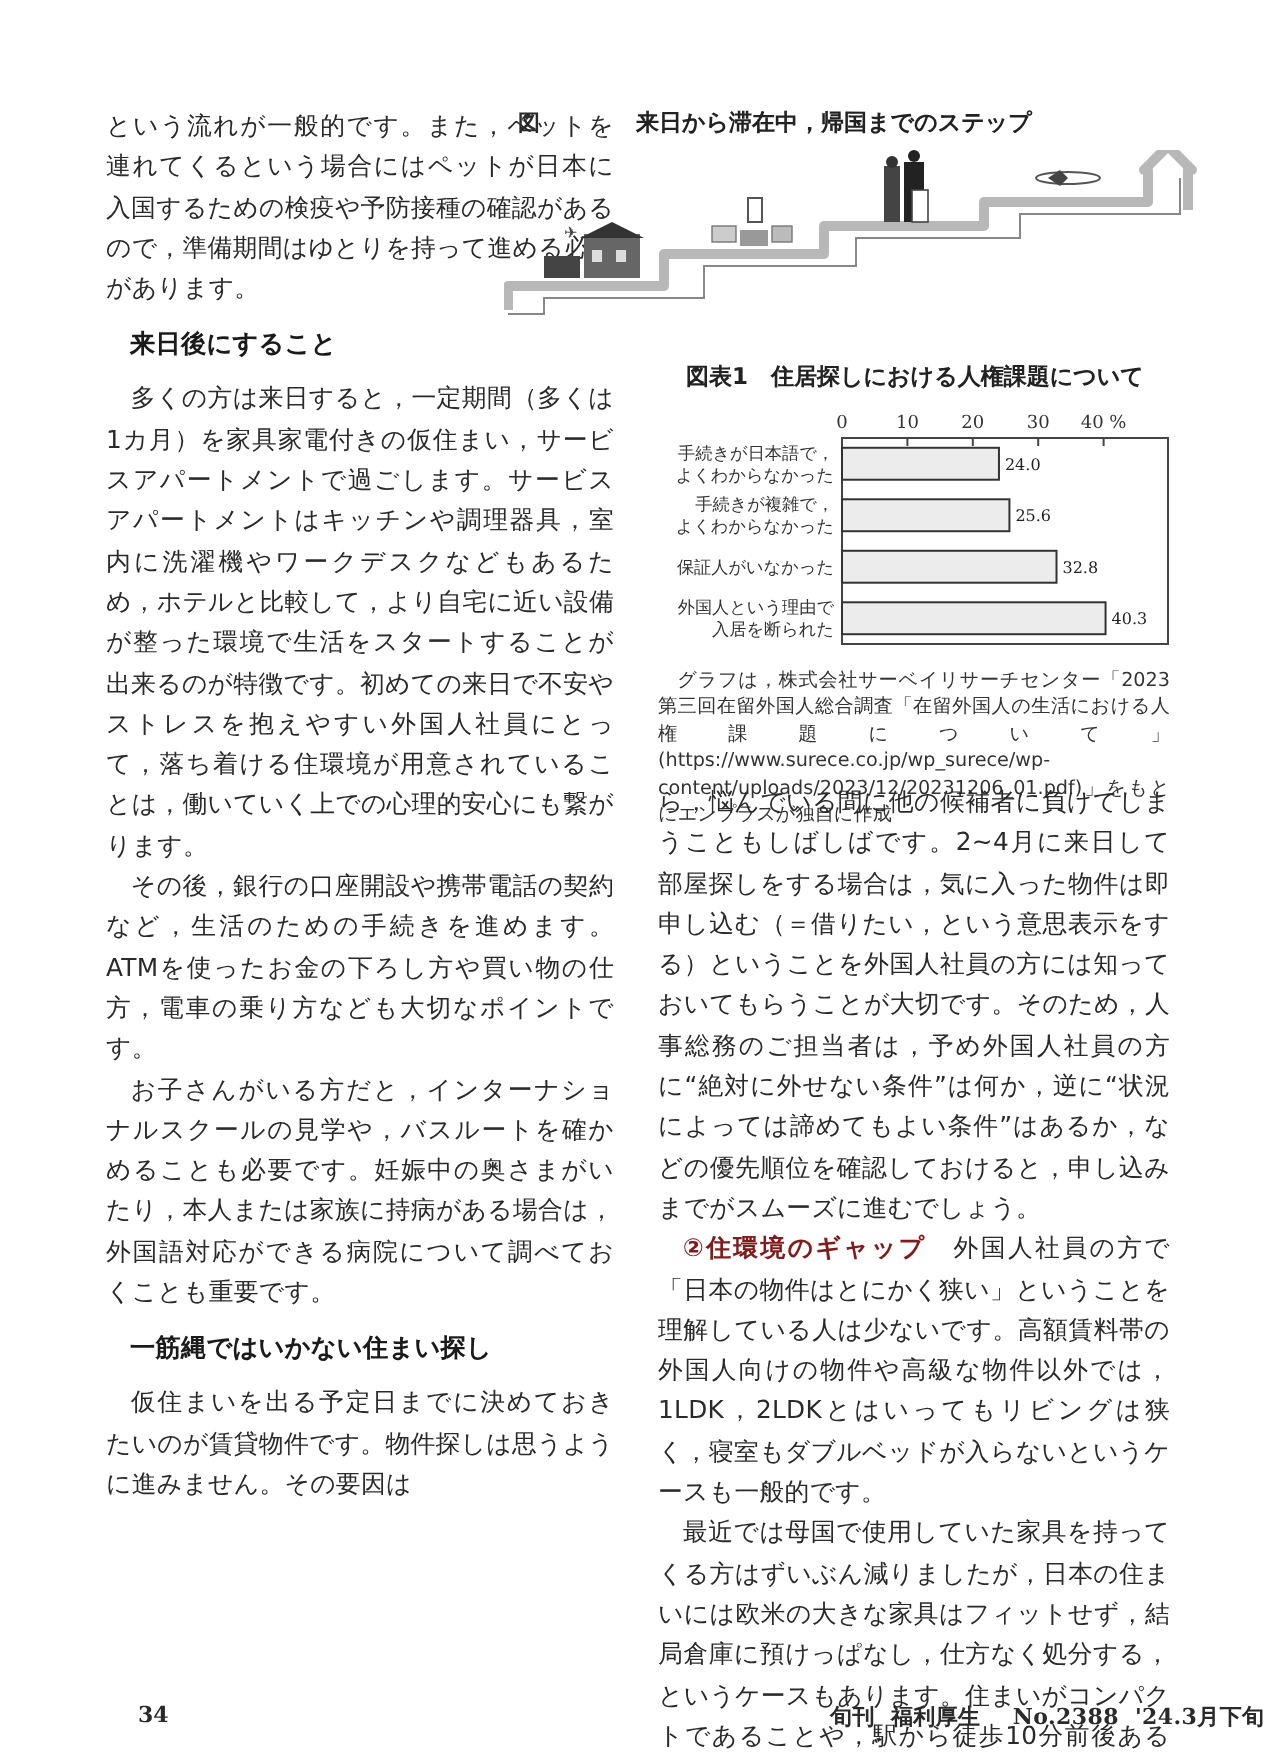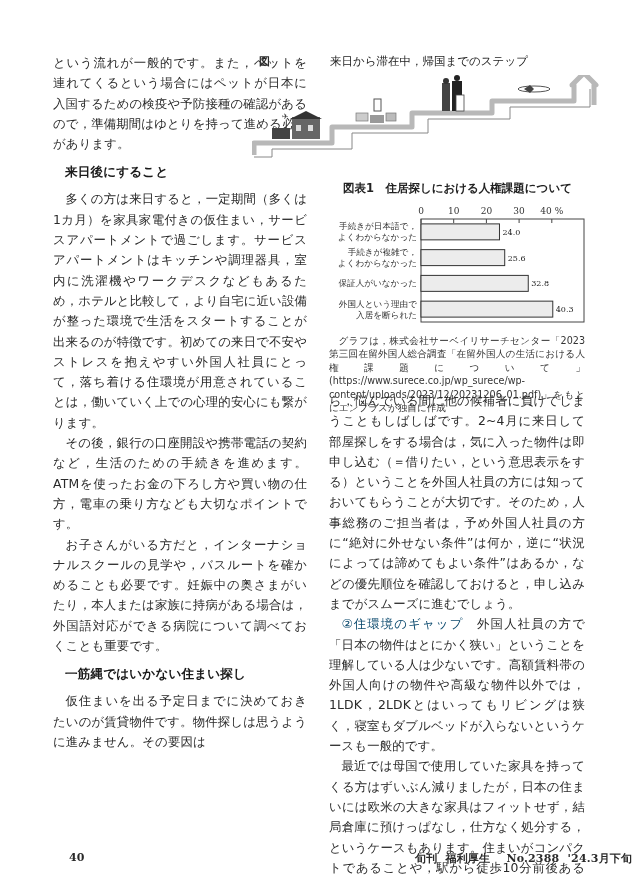--- a/index.html
+++ b/index.html
@@ -4,23 +4,23 @@
 <style>
   html, body { margin: 0; padding: 0; background: #ffffff; }
   body { width: 641px; height: 880px; position: relative; overflow: hidden;
          font-family: "DejaVu Sans", sans-serif; color: #2a2a2a; }
   .col { position: absolute; font-size: 12.4px; line-height: 20.3px; letter-spacing: 0.15px; }
   .col p { margin: 0; text-align: justify; }
   .col p.ind { text-indent: 1em; }
   #left { left: 53px; top: 53px; width: 254px; }
   #right { left: 329px; top: 391px; width: 256px; }
   .heading { font-weight: bold; font-size: 12.6px; color: #1a1a1a; margin: 8px 0 7px 12px !important; line-height: 20px; }
-  b { font-weight: normal; color: #0c4a6e; }
+  b { font-weight: bold; color: #7f1d1d; }
   #fig-label { position: absolute; left: 259px; top: 54px; font-size: 11px; font-weight: bold; }
-  #fig-title { position: absolute; left: 330px; top: 54px; font-size: 11.5px; font-weight: normal; color: #222; }
+  #fig-title { position: absolute; left: 318px; top: 54px; font-size: 11.5px; font-weight: bold; color: #222; }
   #steps { position: absolute; left: 252px; top: 75px; width: 360px; height: 90px; }
   #chart-title { position: absolute; left: 343px; top: 181px; font-size: 11.5px; font-weight: bold; color: #222; text-align: center; }
   #chart { position: absolute; left: 320px; top: 200px; width: 300px; height: 130px; }
   #chart text { font-family: "DejaVu Serif", serif; }
   #source { position: absolute; left: 329px; top: 334px; width: 256px; font-size: 9.6px; line-height: 13.4px; color: #333; text-indent: 1em; text-align: justify; }
   #page-num { position: absolute; left: 69px; top: 851px; font-size: 11px; font-weight: bold; font-family: "DejaVu Serif", serif; }
   #footer { position: absolute; left: 415px; top: 851px; font-size: 11px; font-weight: bold; font-family: "DejaVu Serif", serif; letter-spacing: 0.2px; white-space: pre; }
 </style>
 </head>
 <body>
@@ -104,14 +104,14 @@
 
 <div id="source">グラフは，株式会社サーベイリサーチセンター「2023 第三回在留外国人総合調査「在留外国人の生活における人権課題について」(https://www.surece.co.jp/wp_surece/wp-content/uploads/2023/12/20231206_01.pdf)」をもとにエンプラスが独自に作成</div>
 
 <div id="right" class="col">
   <p>ら，悩んでいる間に他の候補者に負けてしまうこともしばしばです。2~4月に来日して部屋探しをする場合は，気に入った物件は即申し込む（＝借りたい，という意思表示をする）ということを外国人社員の方には知っておいてもらうことが大切です。そのため，人事総務のご担当者は，予め外国人社員の方に“絶対に外せない条件”は何か，逆に“状況によっては諦めてもよい条件”はあるか，などの優先順位を確認しておけると，申し込みまでがスムーズに進むでしょう。</p>
   <p class="ind"><b>②住環境のギャップ</b><span>　外国人社員の方で「日本の物件はとにかく狭い」ということを理解している人は少ないです。高額賃料帯の外国人向けの物件や高級な物件以外では，1LDK，2LDKとはいってもリビングは狭く，寝室もダブルベッドが入らないというケースも一般的です。</span></p>
   <p class="ind">最近では母国で使用していた家具を持ってくる方はずいぶん減りましたが，日本の住まいには欧米の大きな家具はフィットせず，結局倉庫に預けっぱなし，仕方なく処分する，というケースもあります。住まいがコンパクトであることや，駅から徒歩10分前後あることはふつうであることなどは事前に一定理解をしておいてもらいたいところです。</p>
 
 </div>
 
-<div id="page-num">40</div>
+<div id="page-num">34</div>
 <div id="footer">旬刊  福利厚生    No.2388  '24.3月下旬</div>
 
 </body></html>

